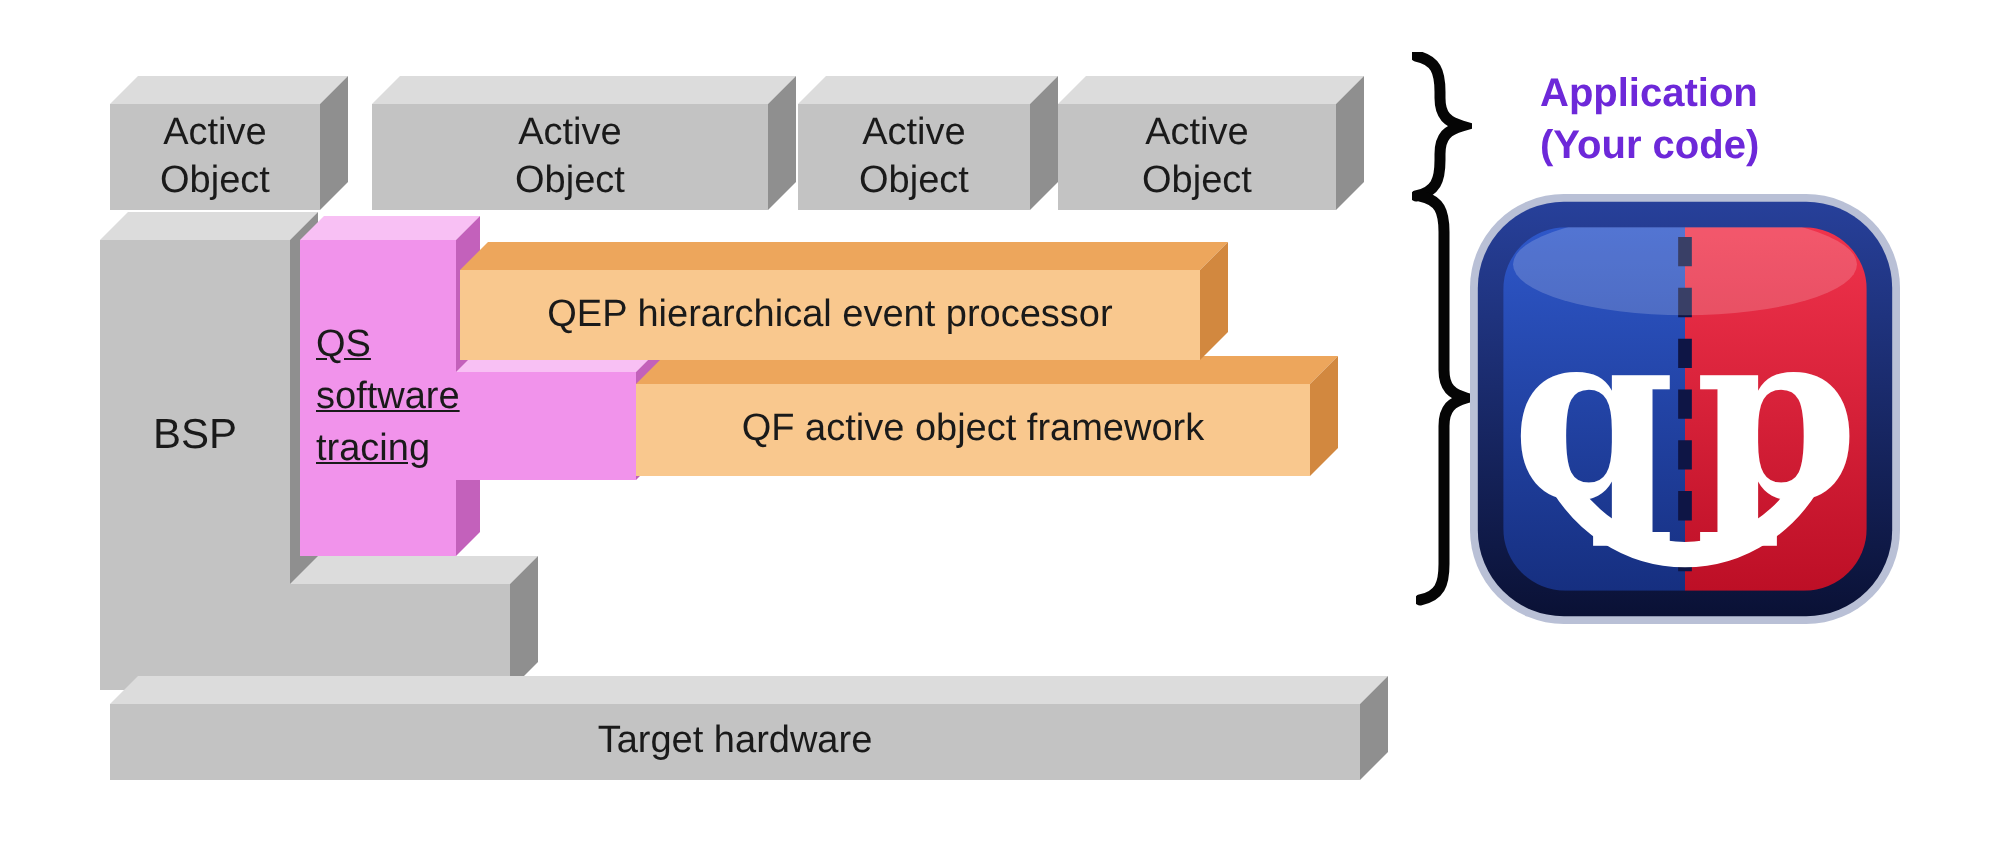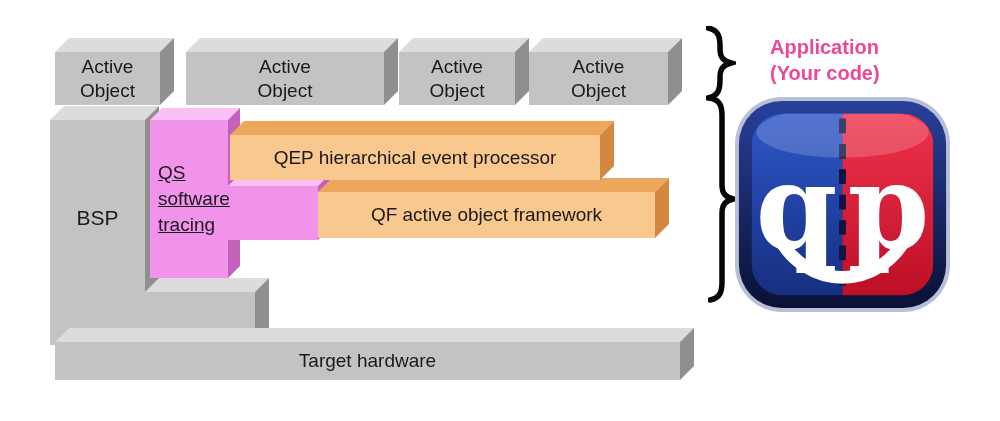--- a/index.html
+++ b/index.html
@@ -34,21 +34,21 @@
 
   .bsp-front { font-size:21px; padding-bottom:30px; }
 
   .kernel-front { justify-content:flex-start; text-align:left; padding-left:56px;
                   font-size:19px; line-height:27px; }
 
   .qs-text { position:absolute; left:158px; top:160px; font-size:19px; line-height:26px;
              text-align:left; z-index:20;text-decoration:underline; }
 
   .app-label { position:absolute; left:770px; top:34px; width:180px;
-               font-size:20px; line-height:26px; font-weight:bold; color:#ec4899;
+               font-size:20px; line-height:26px; font-weight:bold; color:#6d28d9;
                text-align:left; }
 
   .brace { position:absolute; }
 
   .logo { position:absolute; left:735px; top:97px; width:215px; height:215px; }
   .logo text { font-family:"DejaVu Serif", serif; font-weight:bold; }
 </style>
 </head>
 <body>
 
@@ -130,21 +130,21 @@
 
   <div class="box3d gray" style="--w:139px; --h:53px; --d:14px; left:529px; top:38px;">
     <div class="face top"></div>
     <div class="face side"></div>
     <div class="face front lbl">
       <span class="ml">Active
 Object</span>
     </div>
   </div>
 
-  <div class="box3d gray" style="--w:625px; --h:38px; --d:14px; left:55px; top:328px;">
+  <div class="box3d gray" style="--w:625px; --h:38px; --d:14px; left:55px; top:338px;">
     <div class="face top"></div>
     <div class="face side"></div>
     <div class="face front lbl">
       <span>Target hardware</span>
     </div>
   </div>
 
   <svg class="brace" style="left:706px; top:26px;" width="30" height="78" viewBox="0 0 30 78">
     <path d="M 2 2 C 12 4 14 10 14 20 L 14 23 C 14 32 18 35 25 37 C 18 39 14 42 14 51 L 14 54 C 14 64 12 70 2 72" fill="none" stroke="#050505" stroke-width="5.5" stroke-linecap="round"></path>
   </svg>

